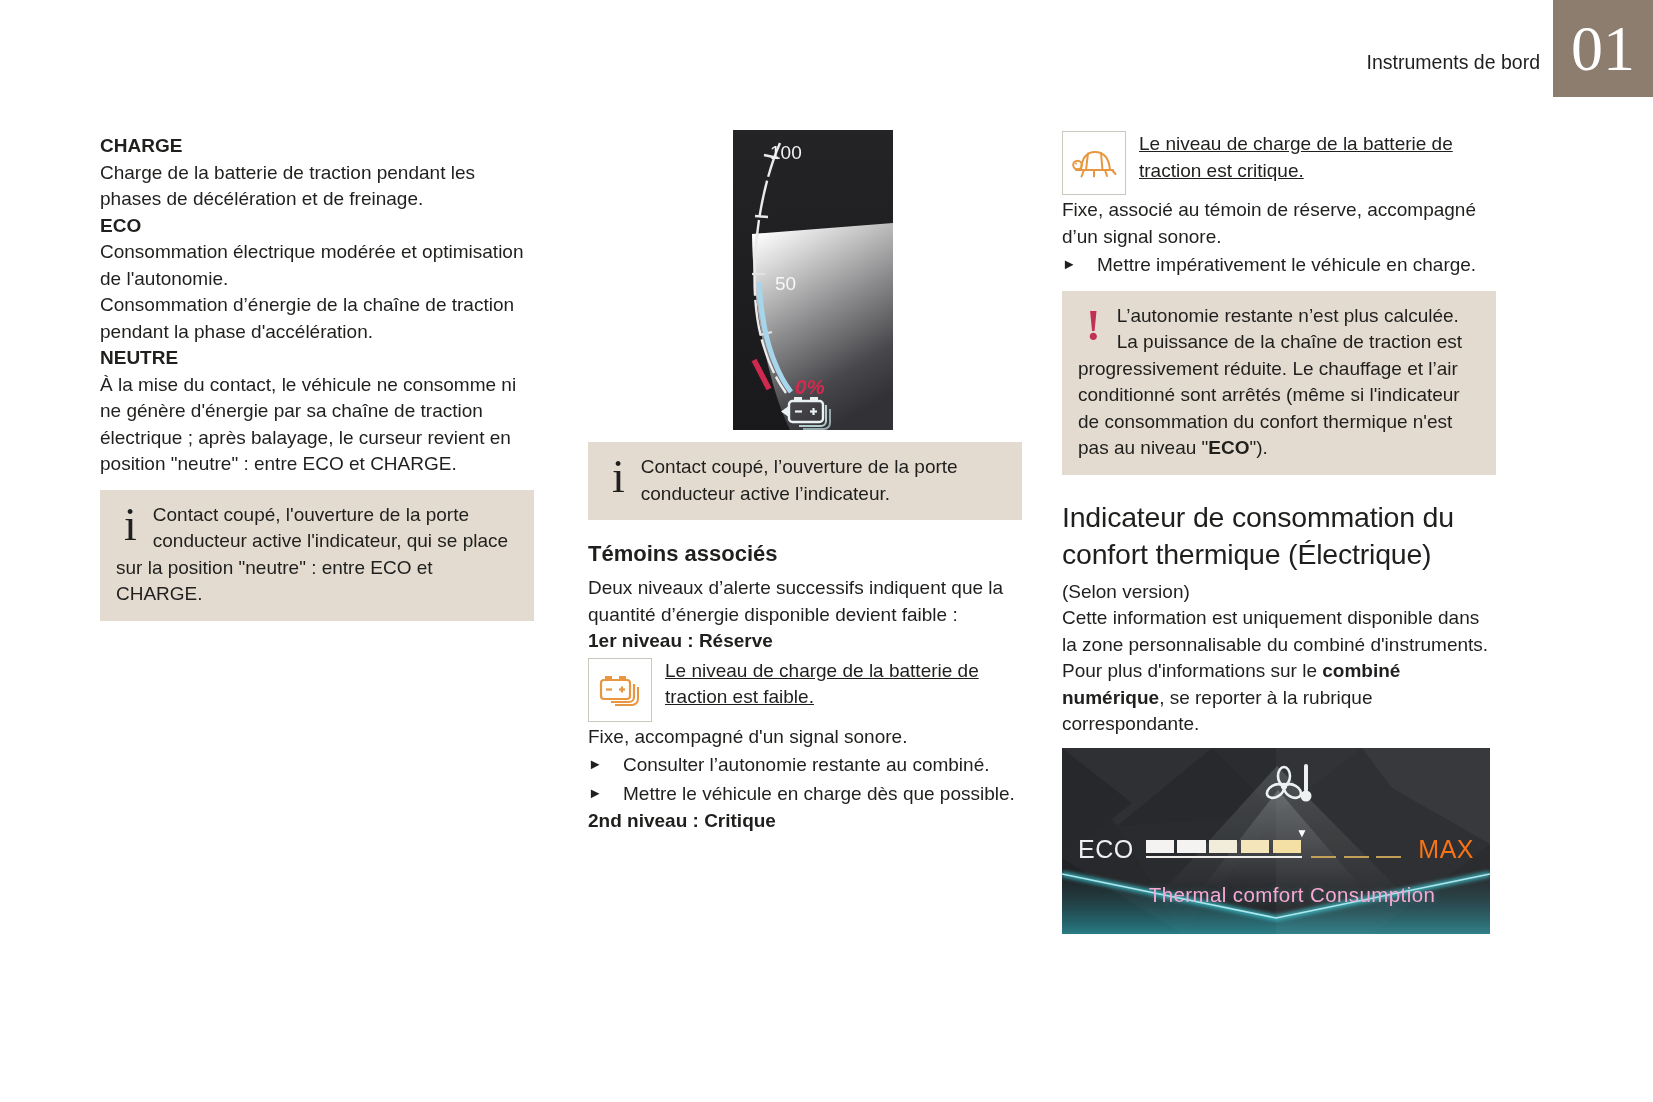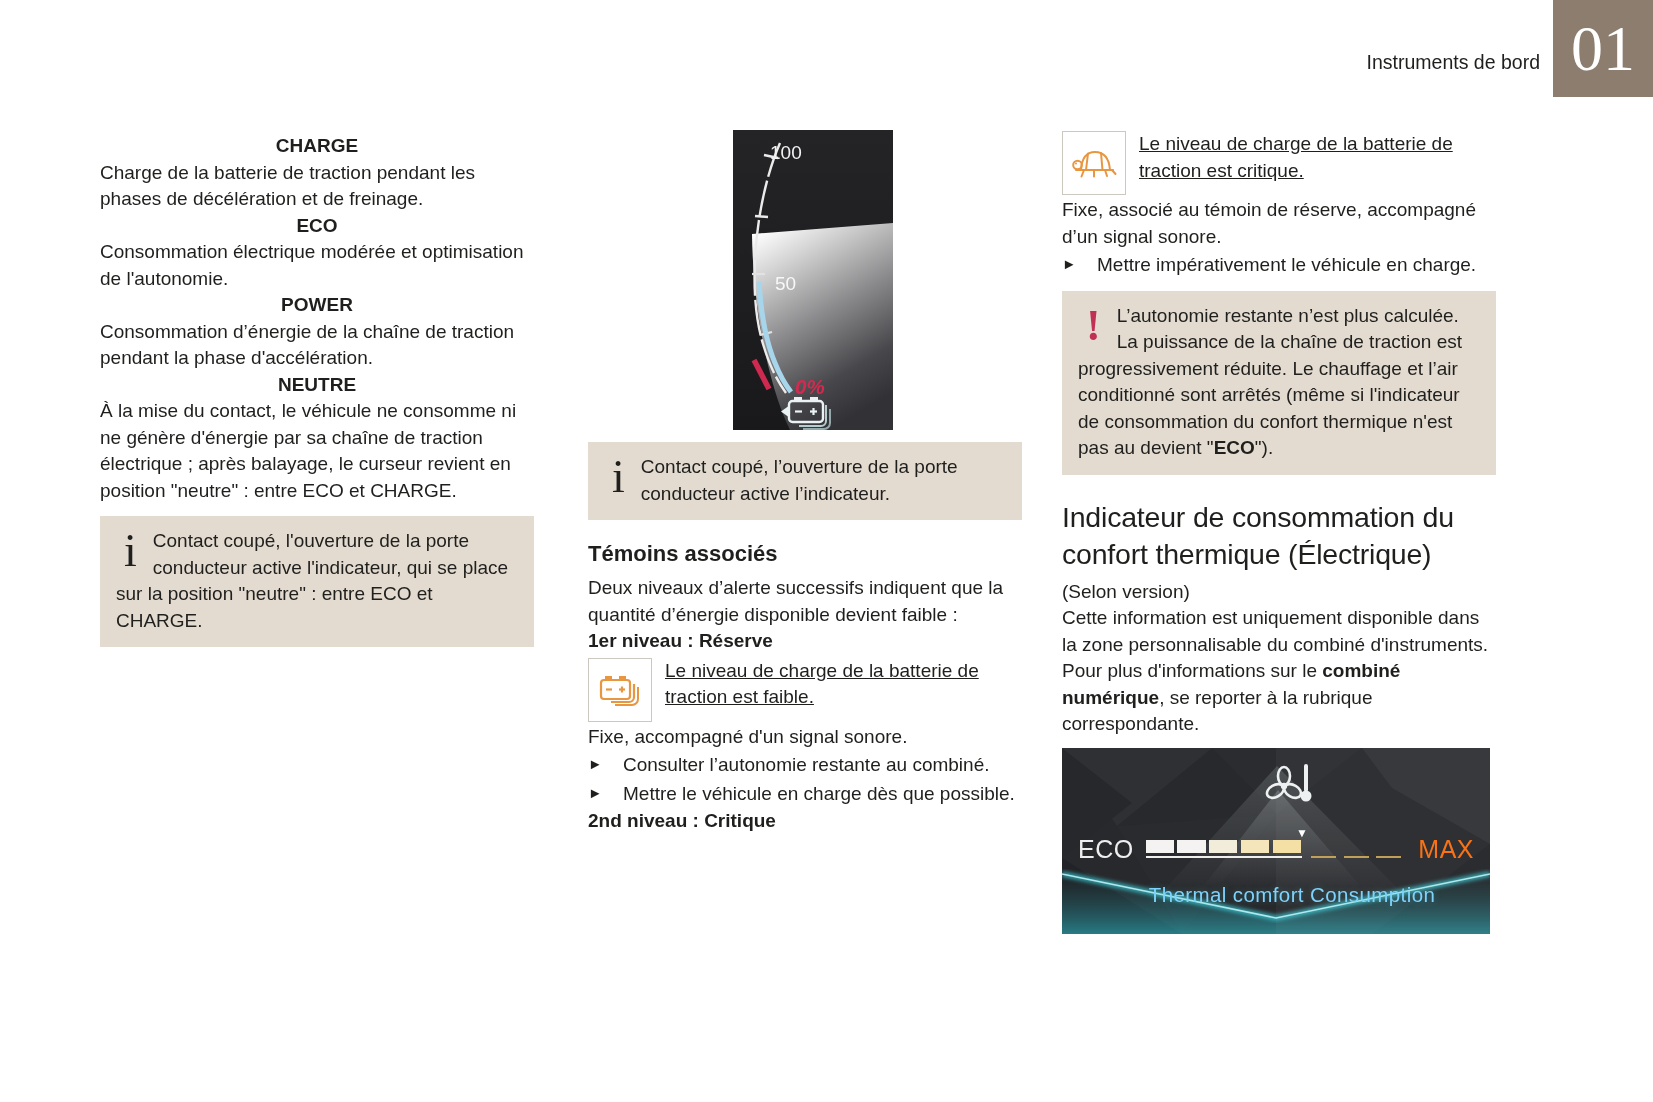--- a/index.html
+++ b/index.html
@@ -19,21 +19,21 @@
     background:#8c7d6e; color:#fff; display:flex; align-items:center; justify-content:center;
     font-family:"Liberation Serif", serif; font-size:64px; font-weight:400;
   }
 
   
   .col { position:absolute; width:434px; font-size:19px; line-height:26.5px; }
   .col1 { left:100px; top:133px; }
   .col2 { left:588px; top:126px; }
   .col3 { left:1062px; top:128px; }
   p { margin:0; }
-  .term { font-weight:700;text-align:center; }
+  .term { font-weight:700; }
   .bold { font-weight:700; }
 
   h1 { font-size:28.5px; line-height:37px; font-weight:400; margin:0 0 14px 0; letter-spacing:-0.2px; }
   h2 { font-size:22px; line-height:28px; font-weight:700; margin:20px 0 7px 0; }
   .lvl { font-weight:700; }
 
   
   .box { background:#e3dbd0; padding:12px 16px 13px 16px; margin-top:12px; }
   .glyph { float:left; font-family:"Liberation Serif", serif; font-size:46px; line-height:40px;
            margin:3px 16px 2px 8px; color:#1f1f1d; }
@@ -65,39 +65,38 @@
   .seg2 { left:12.2%;  width:10.8%; background:#f4f3f1; }
   .seg3 { left:24.4%;  width:10.8%; background:#f2edda; }
   .seg4 { left:36.6%;  width:10.8%; background:#f4e6ba; }
   .seg5 { left:48.8%;  width:10.8%; background:#f4e0a4; }
   .underbar { position:absolute; left:0; width:60%; top:19px; height:2.5px; background:#f0efec; }
   .dash { position:absolute; top:19px; height:2.5px; background:#c9a558; opacity:0.95; }
   .dash1 { left:63.5%; width:9.5%; } .dash2 { left:76%; width:9.5%; } .dash3 { left:88.5%; width:9.5%; }
   .marker { position:absolute; left:60%; top:-10px; transform:translateX(-50%);
             color:#ffffff; font-size:12px; line-height:12px; }
   .tcaption { position:absolute; left:0; right:0; top:134px; text-align:center;
-              color:#7dd3fc; font-size:20.5px; letter-spacing:0.4px;
+              color:#f9a8d4; font-size:20.5px; letter-spacing:0.4px;
               text-shadow:0 0 7px rgba(80,200,210,0.35);margin-left:32px; }
 </style>
 </head>
 <body>
 
 <div class="page">
 
   <div class="pagehead">
     <div class="sec">Instruments de bord</div>
   </div>
   <div class="chapter-tab">01</div>
 
   <section class="col col1">
     <div class="term">CHARGE</div>
     <p>Charge de la batterie de traction pendant les phases de décélération et de freinage.</p>
     <div class="term">ECO</div>
     <p>Consommation électrique modérée et optimisation de l'autonomie.</p>
-    <div class="term">POWER</div>
     <p>Consommation d’énergie de la chaîne de traction pendant la phase d'accélération.</p>
     <div class="term">NEUTRE</div>
     <p>À la mise du contact, le véhicule ne consomme ni ne génère d'énergie par sa chaîne de traction électrique ; après balayage, le curseur revient en position "neutre" : entre ECO et CHARGE.</p>
 
     <div class="box">
       <span class="glyph">i</span>
       <p>Contact coupé, l'ouverture de la porte conducteur active l'indicateur, qui se place sur la position "neutre" : entre ECO et CHARGE.</p>
     </div>
   </section>
 
@@ -202,21 +201,21 @@
 
     <p>Fixe, associé au témoin de réserve, accompagné d’un signal sonore.</p>
     <div class="action">
       <span class="tri">►</span><span>Mettre impérativement le véhicule en charge.</span>
     </div>
 
     <div class="box">
       <span class="glyph warn">!</span>
       <p><span>L’autonomie restante n’est plus calculée.</span>
         <span>La puissance de la chaîne de traction est progressivement réduite.</span>
-        <span>Le chauffage et l’air conditionné sont arrêtés (même si l'indicateur de consommation du confort thermique n'est pas au devient "</span><span class="bold">ECO</span><span>").</span></p>
+        <span>Le chauffage et l’air conditionné sont arrêtés (même si l'indicateur de consommation du confort thermique n'est pas au niveau "</span><span class="bold">ECO</span><span>").</span></p>
     </div>
 
     <h1 style="margin-top:24px; margin-bottom:6px;">Indicateur de consommation du confort thermique (Électrique)</h1>
     <p>(Selon version)</p>
     <p>Cette information est uniquement disponible dans la zone personnalisable du combiné d'instruments.</p>
     <p><span>Pour plus d'informations sur le </span><span class="bold">combiné numérique</span><span>, se reporter à la rubrique correspondante.</span></p>
 
     <div class="thermal">
       <svg class="tbg" width="428" height="186" viewBox="0 0 428 186" preserveAspectRatio="none">
         <defs>

